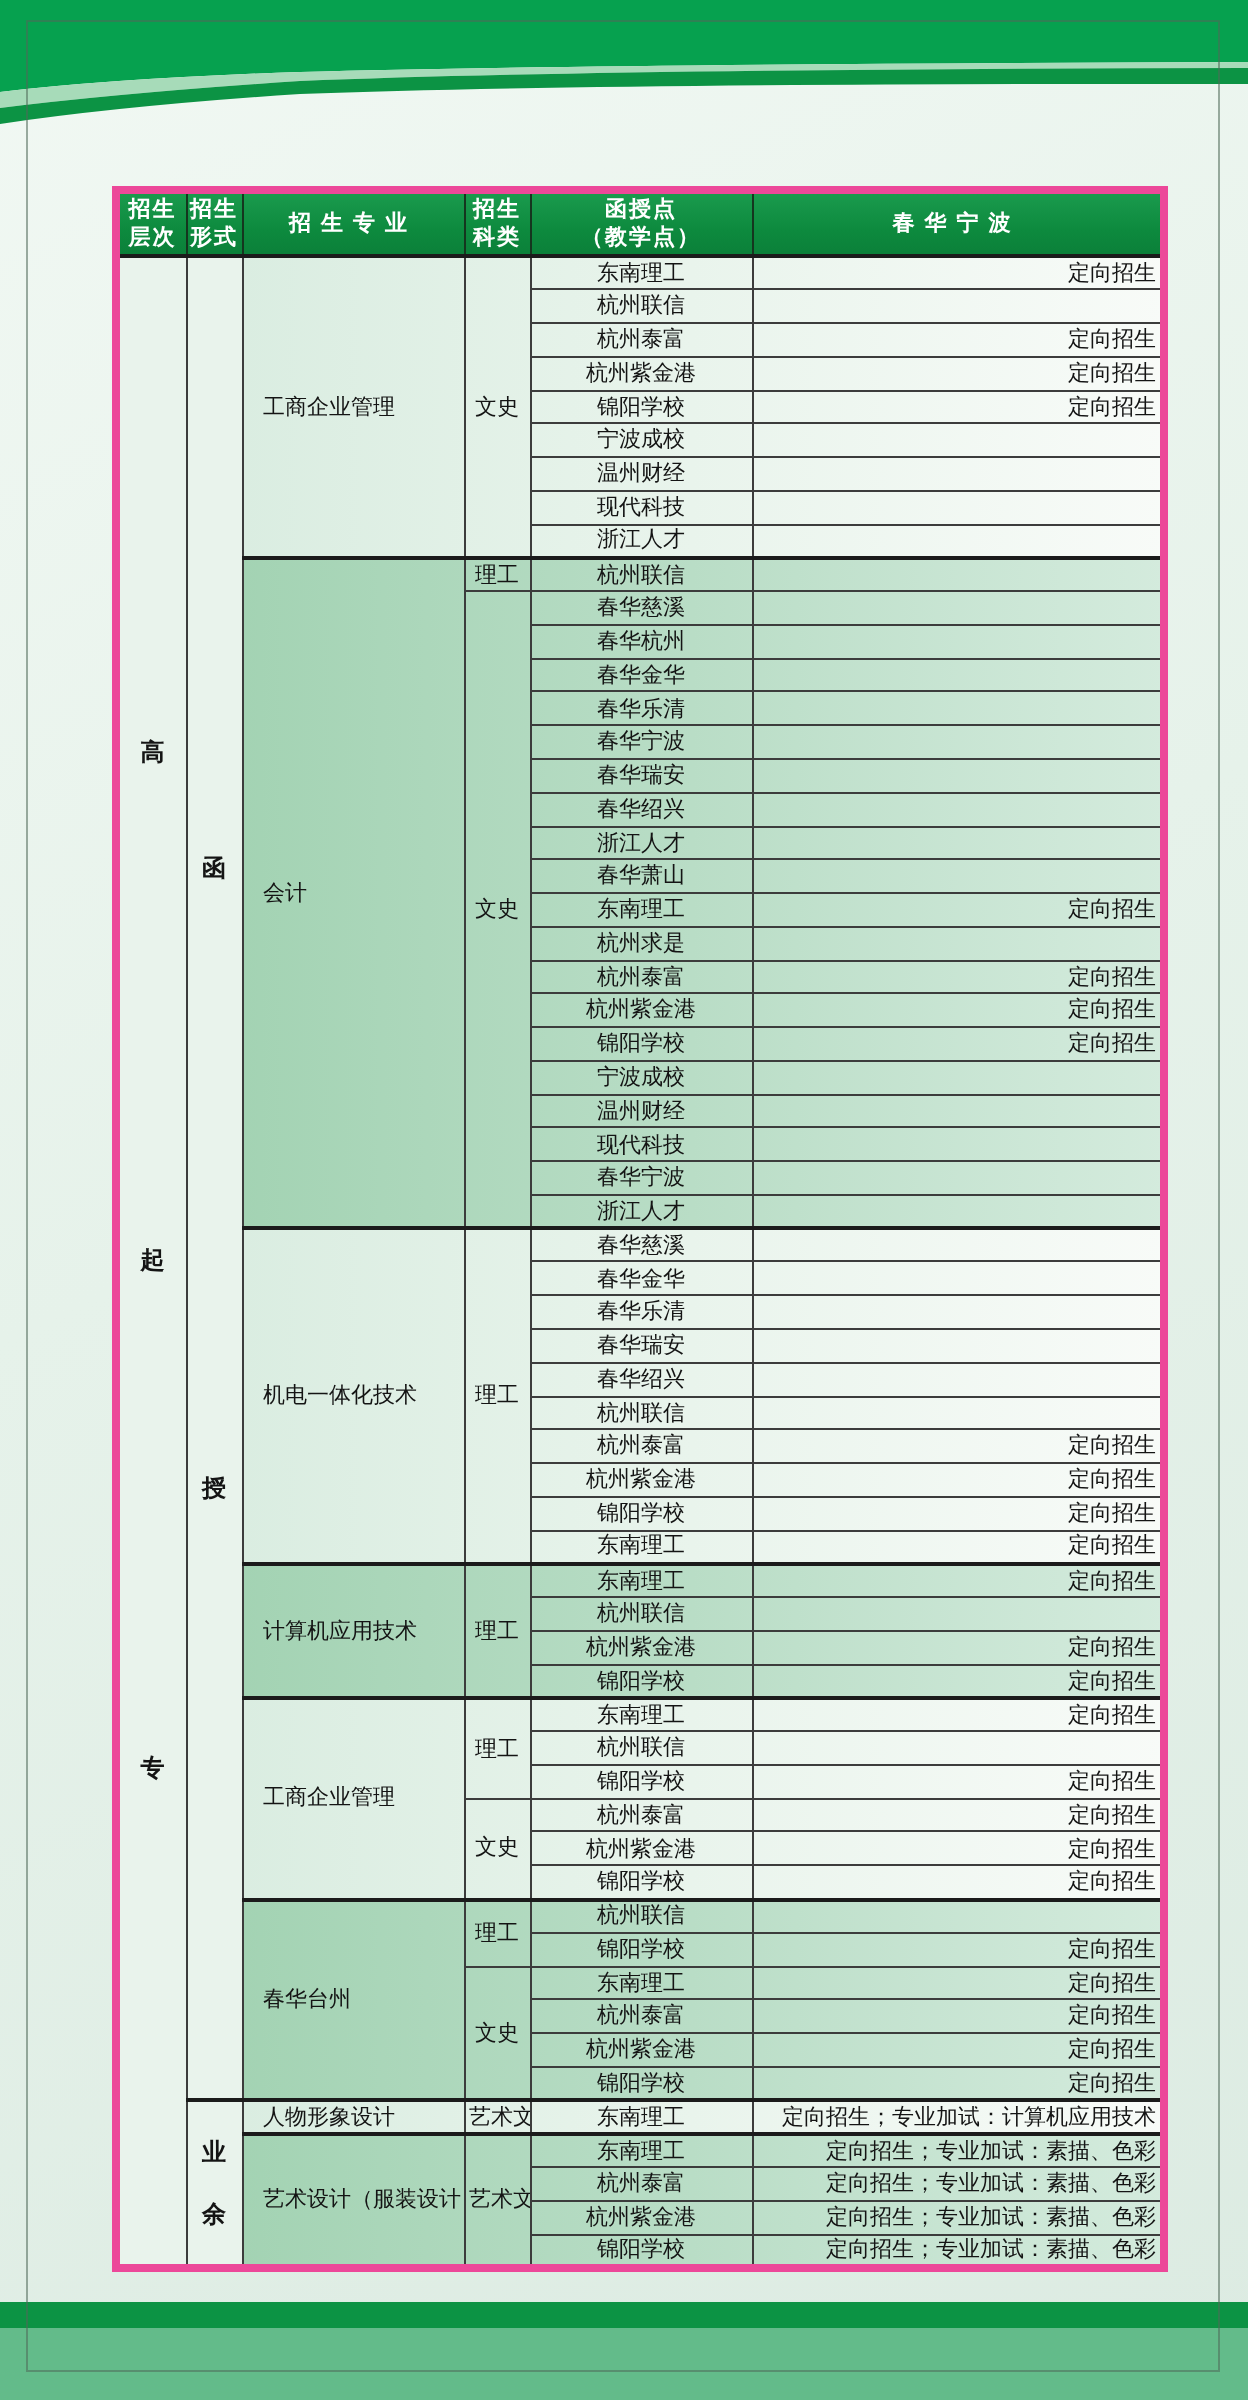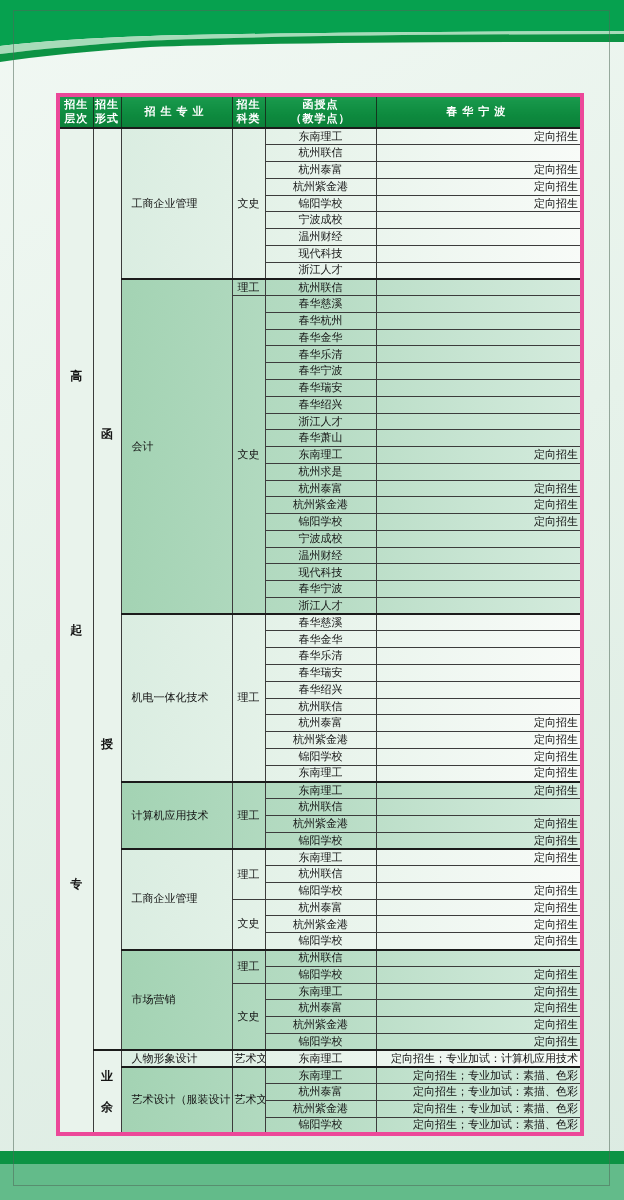--- a/index.html
+++ b/index.html
@@ -303,21 +303,21 @@
       </tr>
       <tr class="light">
         <td class="site-cell" rowspan="1">杭州紫金港</td>
         <td class="remark-cell" rowspan="1">定向招生</td>
       </tr>
       <tr class="light">
         <td class="site-cell" rowspan="1">锦阳学校</td>
         <td class="remark-cell" rowspan="1">定向招生</td>
       </tr>
       <tr class="dark sec-start">
-        <td class="major-cell" rowspan="6">市场营销</td>
+        <td class="major-cell" rowspan="6">春华台州</td>
         <td class="cat-cell" rowspan="2">理工</td>
         <td class="site-cell" rowspan="1">杭州联信</td>
         <td class="remark-cell" rowspan="1"></td>
       </tr>
       <tr class="dark">
         <td class="site-cell" rowspan="1">锦阳学校</td>
         <td class="remark-cell" rowspan="1">定向招生</td>
       </tr>
       <tr class="dark">
         <td class="cat-cell" rowspan="4">文史</td>

